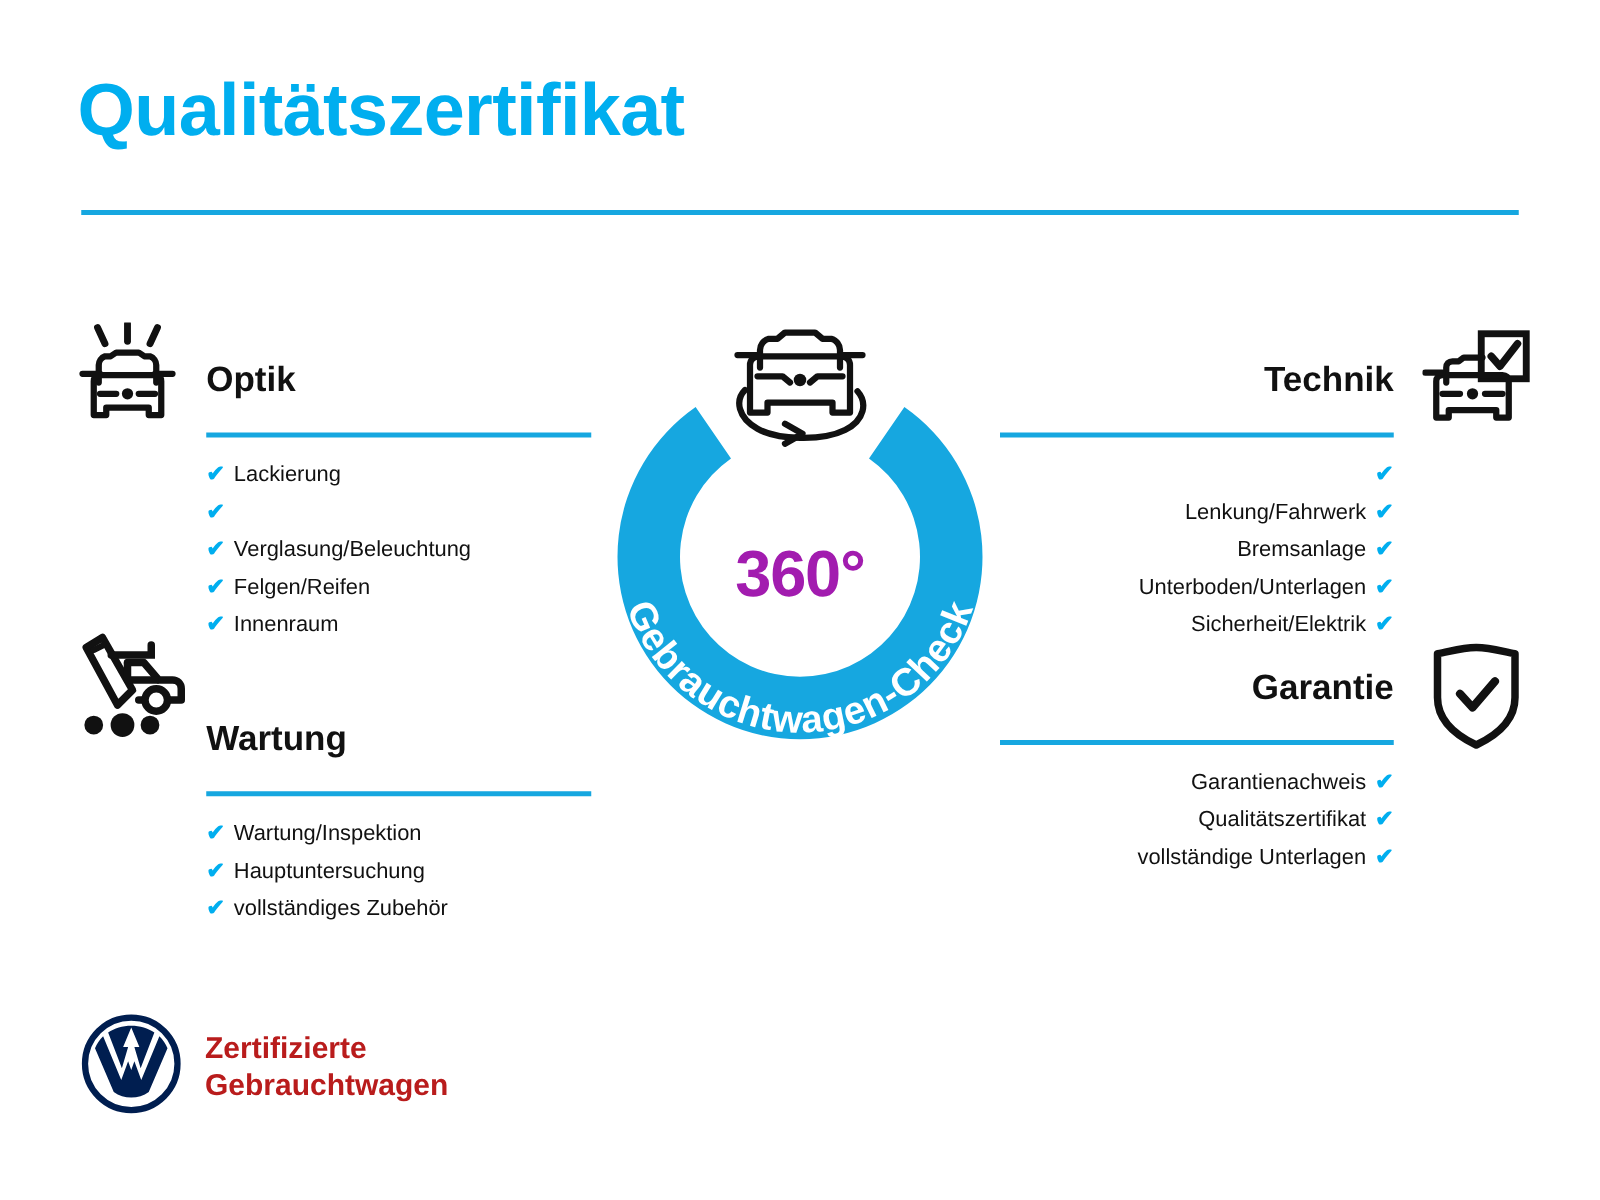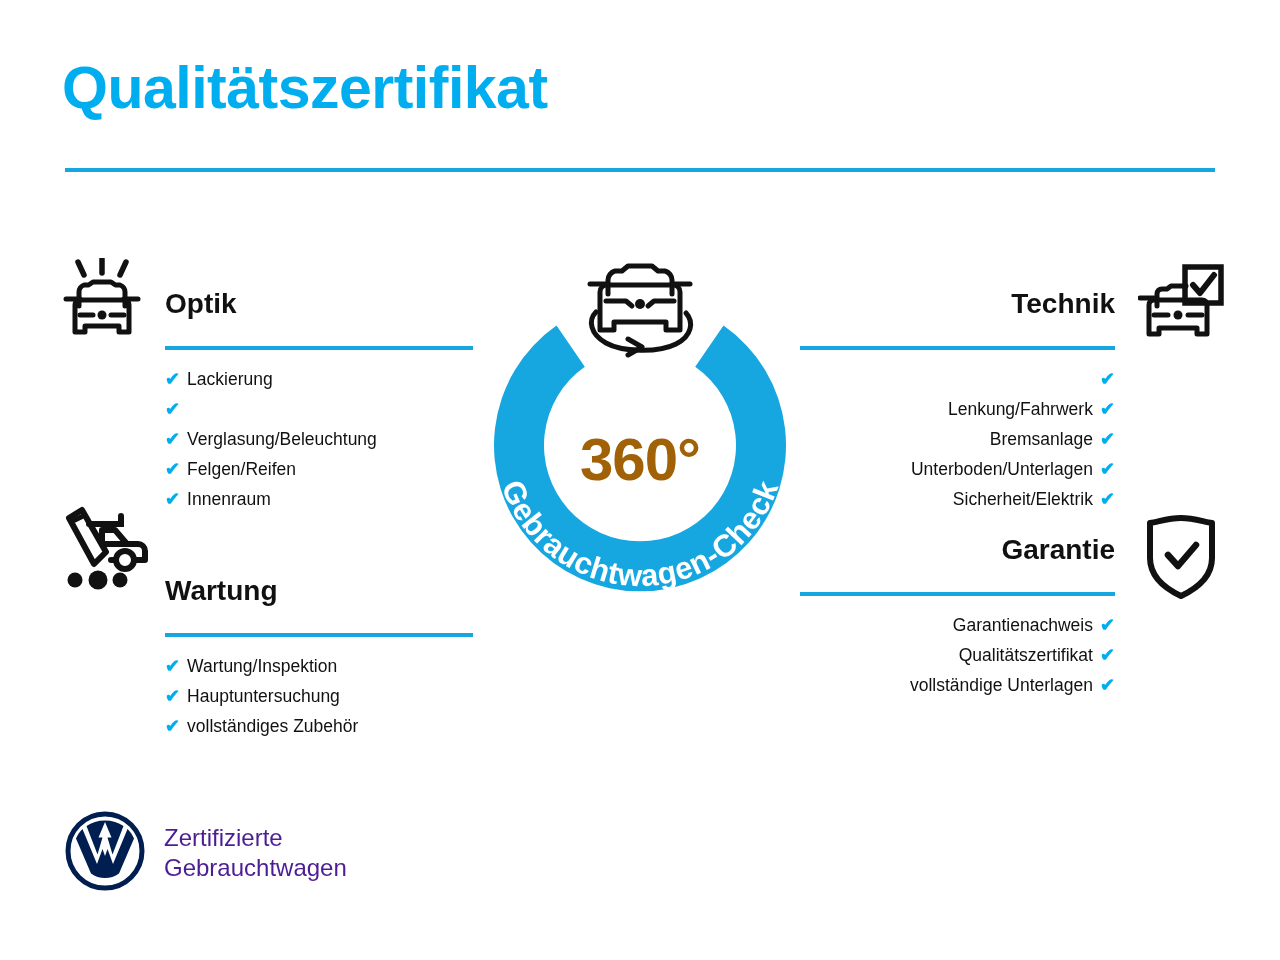--- a/index.html
+++ b/index.html
@@ -110,23 +110,23 @@
     width: 376px;
     height: 376px;
   }
   #badge-360 {
     position: absolute;
     left: 0;
     top: 168px;
     width: 376px;
     height: 80px;
     text-align: center;
-    font-size: 60px;
-    font-weight: bold;
-    color: #a16207;
+    font-size: 52px;
+    font-weight: bold;
+    color: #a21caf;
     line-height: 80px;
     letter-spacing: -1px;
   }
   #badge-car-icon {
     position: absolute;
     left: 114px;
     top: 4px;
     width: 148px;
     height: 110px;
   }
@@ -135,22 +135,22 @@
   #footer-logo {
     position: absolute;
     left: 64px;
     top: 810px;
     display: flex;
     align-items: center;
     gap: 18px;
   }
   #footer-text {
     font-size: 24px;
-    font-weight: normal;
-    color: #4c1d95;
+    font-weight: bold;
+    color: #b91c1c;
     line-height: 1.25;
     white-space: pre-line;
   }
 </style>
 </head>
 <body>
 
 <div id="page-title">Qualitätszertifikat</div>
 <div id="header-rule"></div>
 

